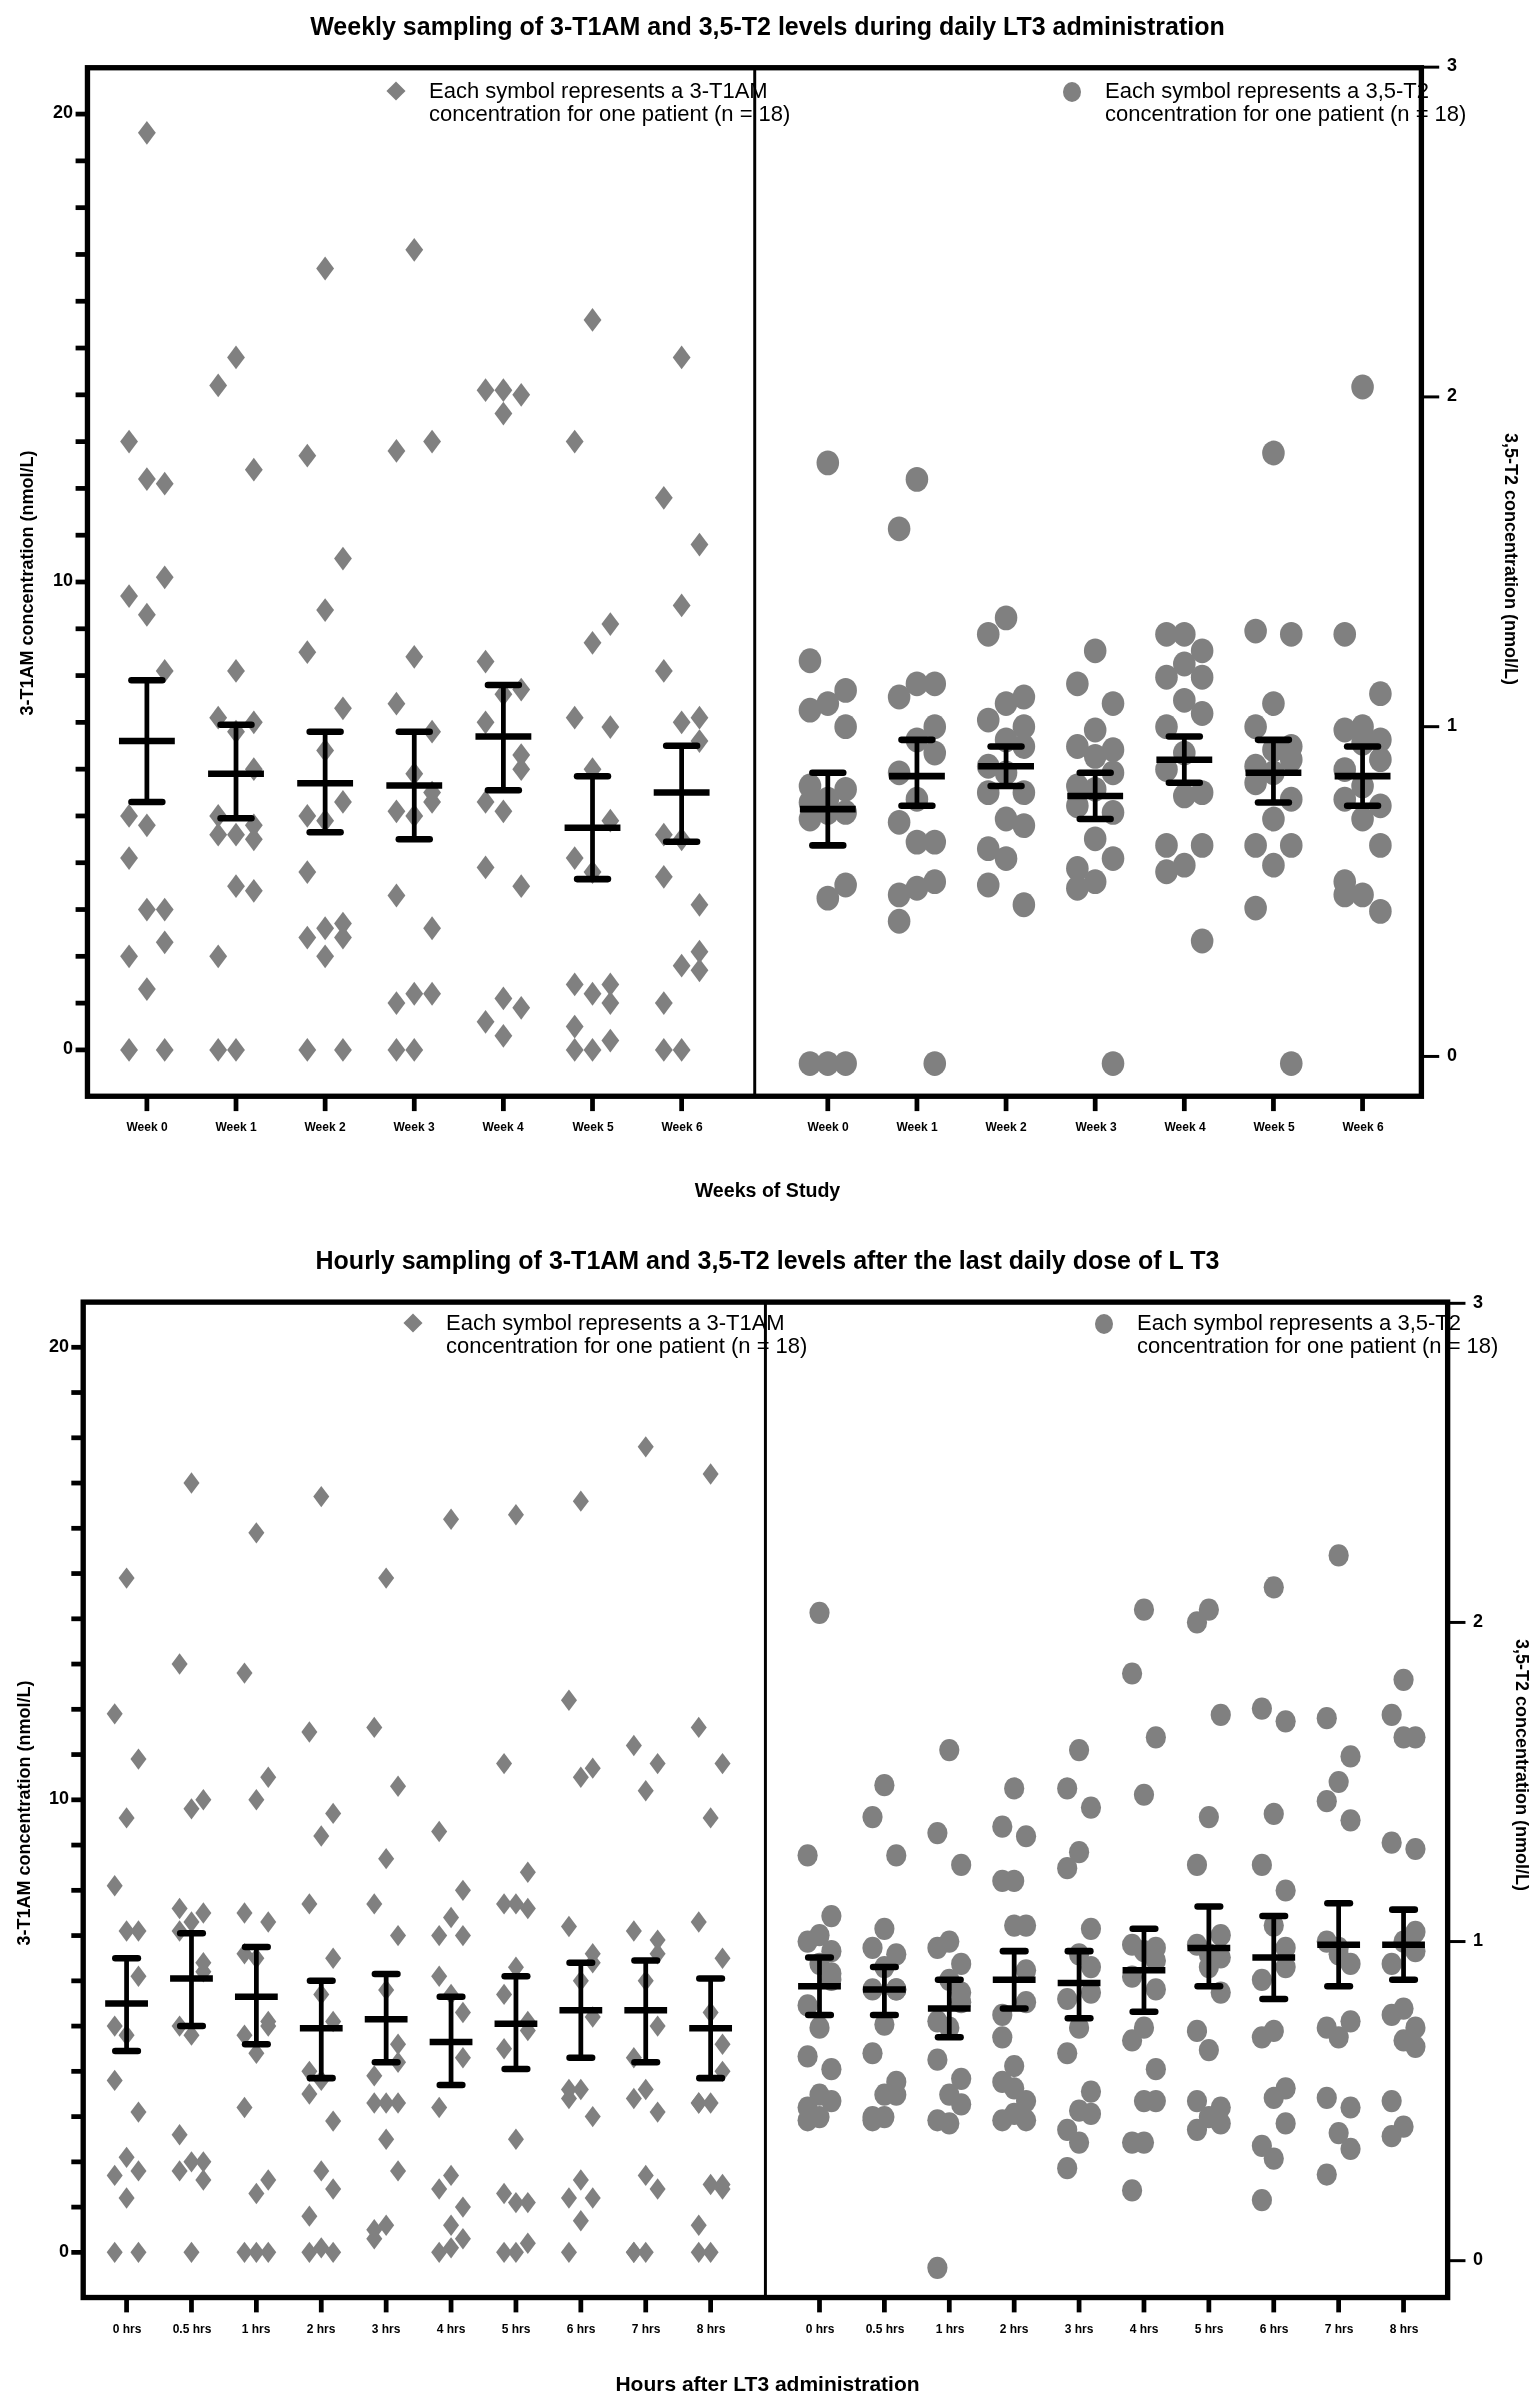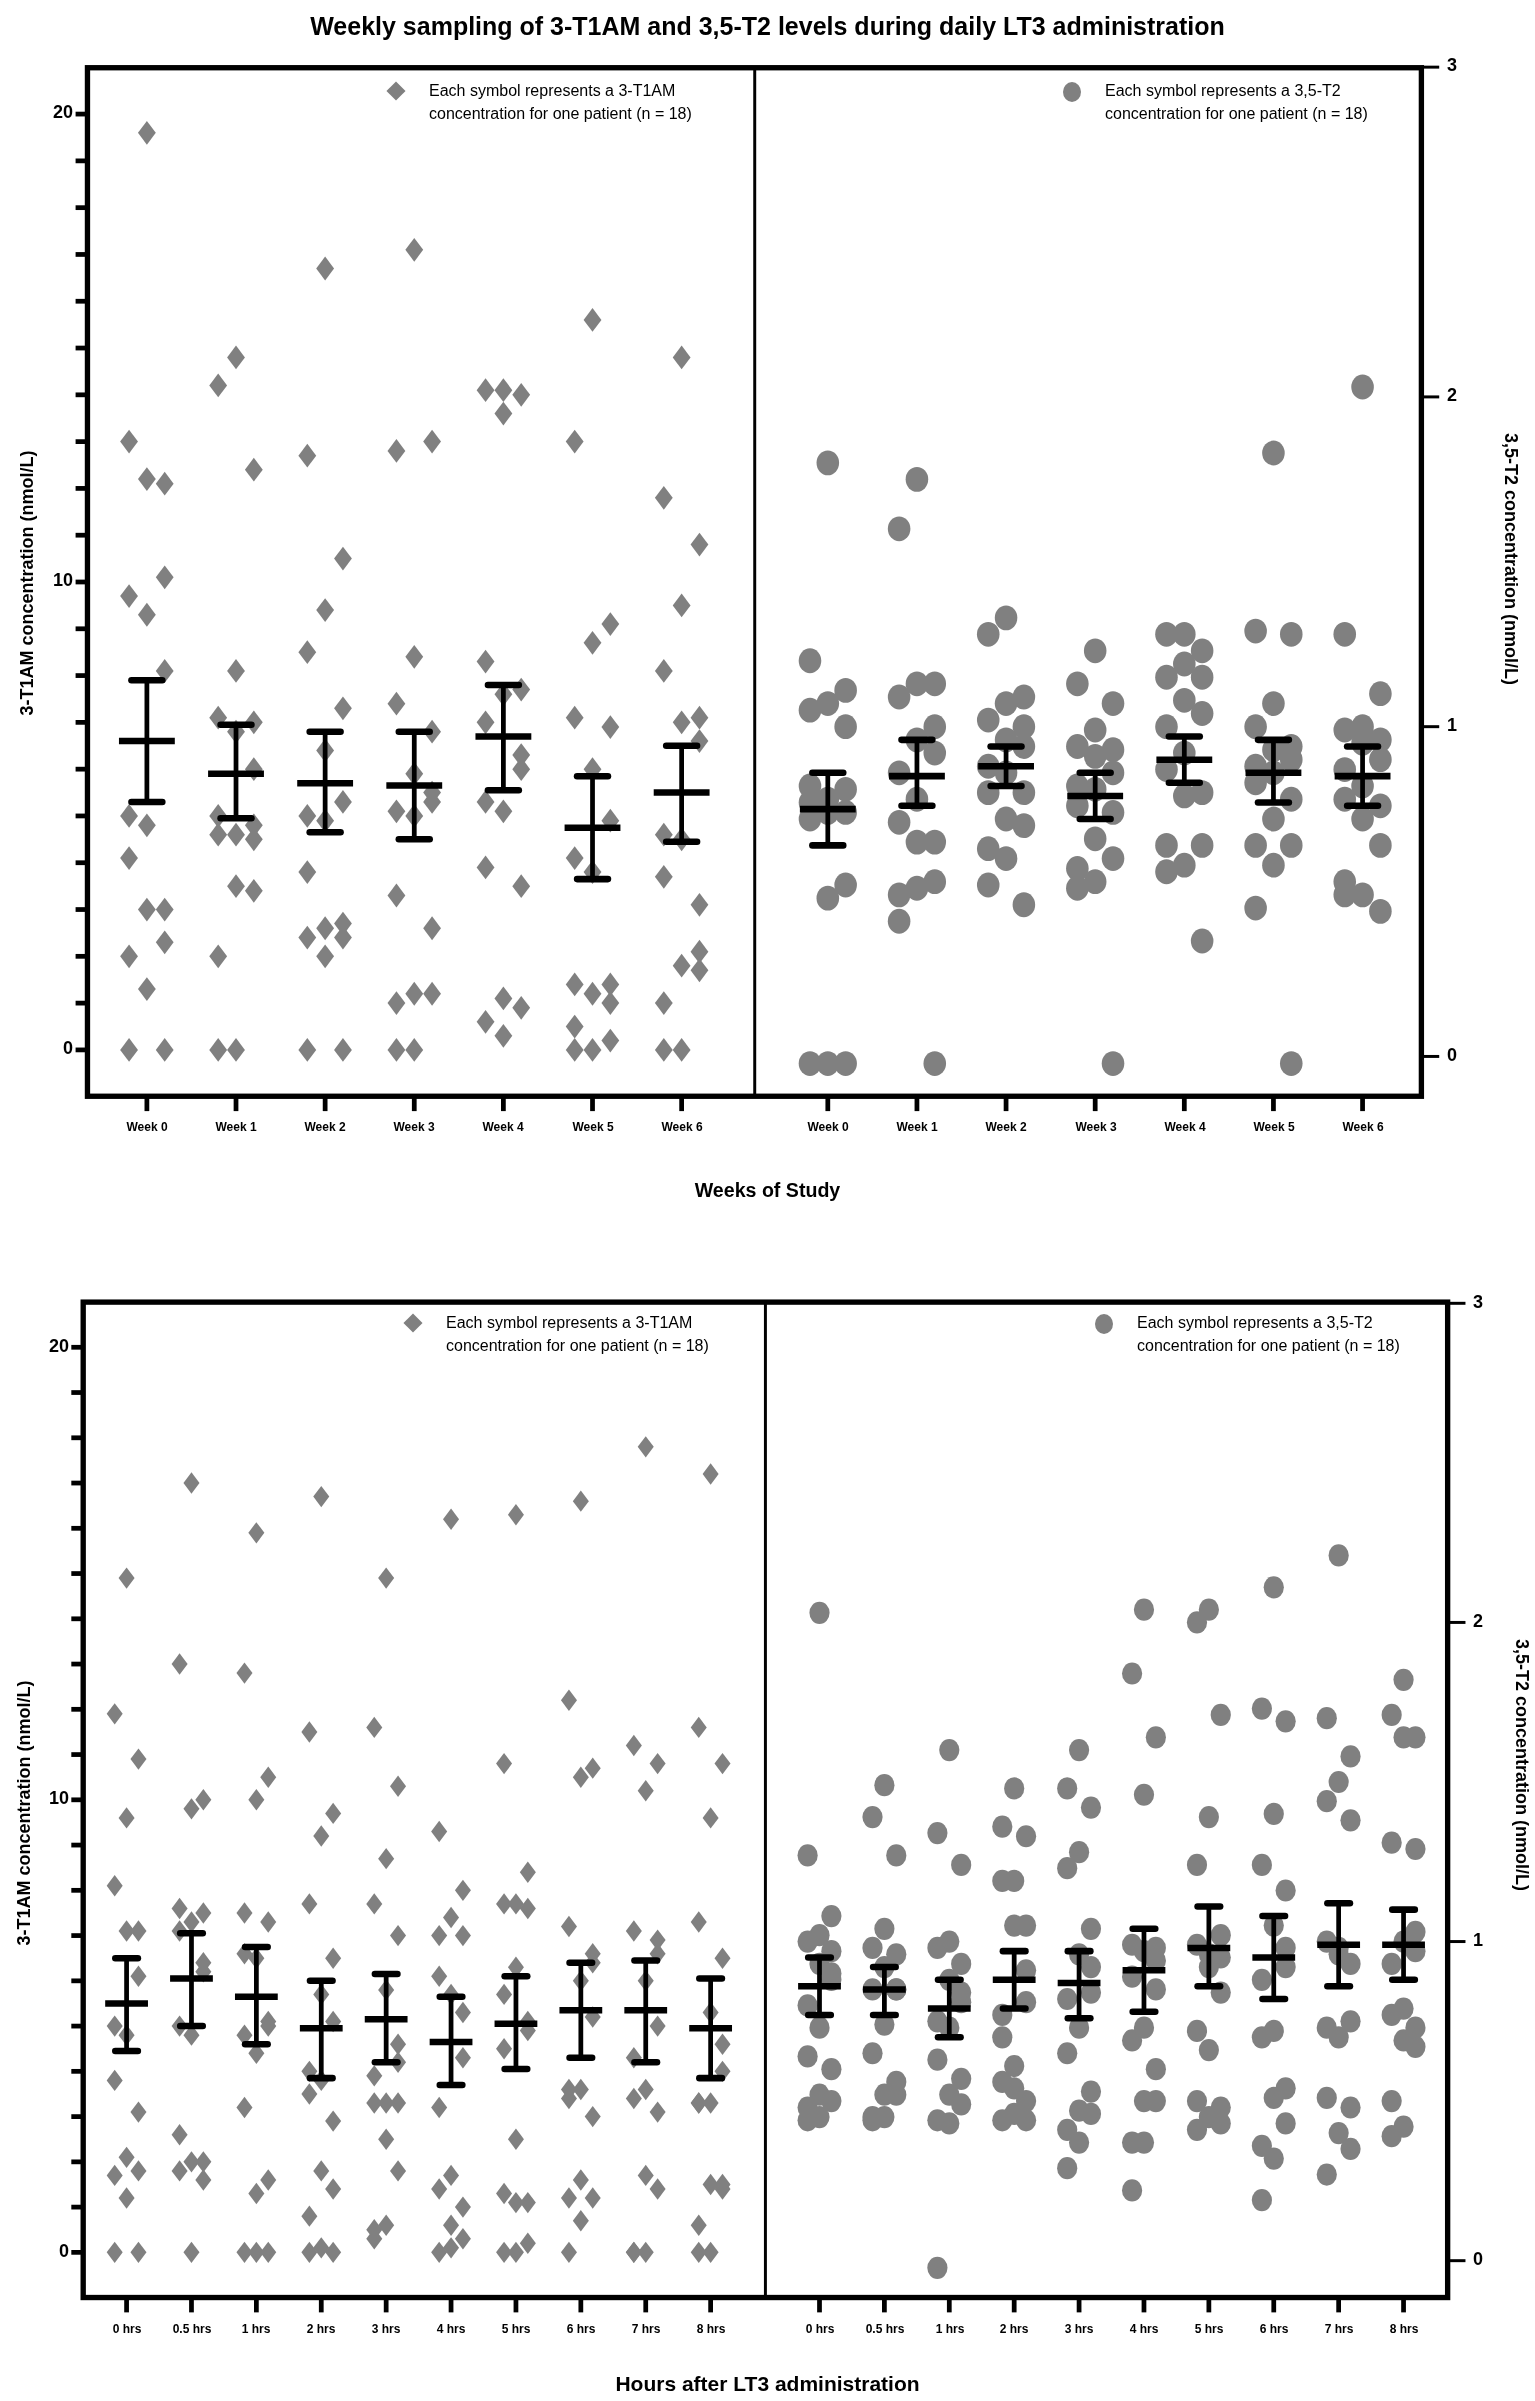--- a/index.html
+++ b/index.html
@@ -1,21 +1,21 @@
 <!DOCTYPE html>
 <html style="font-size:9.5px"><head>
 <meta charset="utf-8">
 <style>
   html, body { margin:0; padding:0; background:#ffffff; }
   body { width:1535px; height:2401px; position:relative; overflow:hidden; font-family:"Liberation Sans", "DejaVu Sans", sans-serif; color:#000; }
   .chart { position:absolute; left:0; width:1535px; }
   .chart svg { position:absolute; left:0; top:0; }
   .title { position:absolute; left:0; width:1535px; text-align:center; font-weight:bold; font-size:25px; }
   .axis-title { position:absolute; font-weight:bold; font-size:18px; white-space:nowrap; }
-  .legend { position:absolute; font-size:16px; line-height:22.6px; white-space:nowrap; }
+  .legend { position:absolute; font-size:22px; line-height:22.6px; white-space:nowrap; }
   .legend .sym { position:absolute; left:-42px; top:2.4px; width:18px; height:18px; background:#808080; }
   .legend .sym.diamond { transform:rotate(45deg) scale(0.75); }
   .legend .sym.circle { border-radius:50%; width:18px; height:20px; }
   .xlabel-tick { position:absolute; font-weight:bold; font-size:12px; transform:translateX(-50%); white-space:nowrap; }
   .ylabel-tick { position:absolute; font-weight:bold; font-size:18px; white-space:nowrap; }
   .xtitle { position:absolute; left:0; width:1535px; text-align:center; font-weight:bold; font-size:19px; }
 </style>
 </head>
 <body>
 
@@ -432,20 +432,21 @@
       <div class="xlabel-tick" style="left: 503px; top: 1120px;">Week 4</div>
       <div class="xlabel-tick" style="left: 1185px; top: 1120px;">Week 4</div>
       <div class="xlabel-tick" style="left: 593px; top: 1120px;">Week 5</div>
       <div class="xlabel-tick" style="left: 1274px; top: 1120px;">Week 5</div>
       <div class="xlabel-tick" style="left: 682px; top: 1120px;">Week 6</div>
       <div class="xlabel-tick" style="left: 1363px; top: 1120px;">Week 6</div>
     </div>
 </div>
 
 <div class="chart" style="top:0; height:2401px; pointer-events:none;">
+  <div class="title" style="top:1246px;">Hourly sampling of 3-T1AM and 3,5-T2 levels after the last daily dose of L  T3</div>
   <svg width="1535" height="2401" id="svg-hourly" viewBox="0 0 2583 4040">
       <rect x="140" y="2191" width="2296" height="1675" fill="none" stroke="#000" stroke-width="9"></rect>
       <line x1="1288" y1="2191" x2="1288" y2="3866" stroke="#000" stroke-width="5"></line>
       <line x1="120" y1="3790" x2="140" y2="3790" stroke="#000" stroke-width="8"></line>
       <line x1="120" y1="3713.85" x2="140" y2="3713.85" stroke="#000" stroke-width="8"></line>
       <line x1="120" y1="3637.7" x2="140" y2="3637.7" stroke="#000" stroke-width="8"></line>
       <line x1="120" y1="3561.55" x2="140" y2="3561.55" stroke="#000" stroke-width="8"></line>
       <line x1="120" y1="3485.4" x2="140" y2="3485.4" stroke="#000" stroke-width="8"></line>
       <line x1="120" y1="3409.25" x2="140" y2="3409.25" stroke="#000" stroke-width="8"></line>
       <line x1="120" y1="3333.1" x2="140" y2="3333.1" stroke="#000" stroke-width="8"></line>

